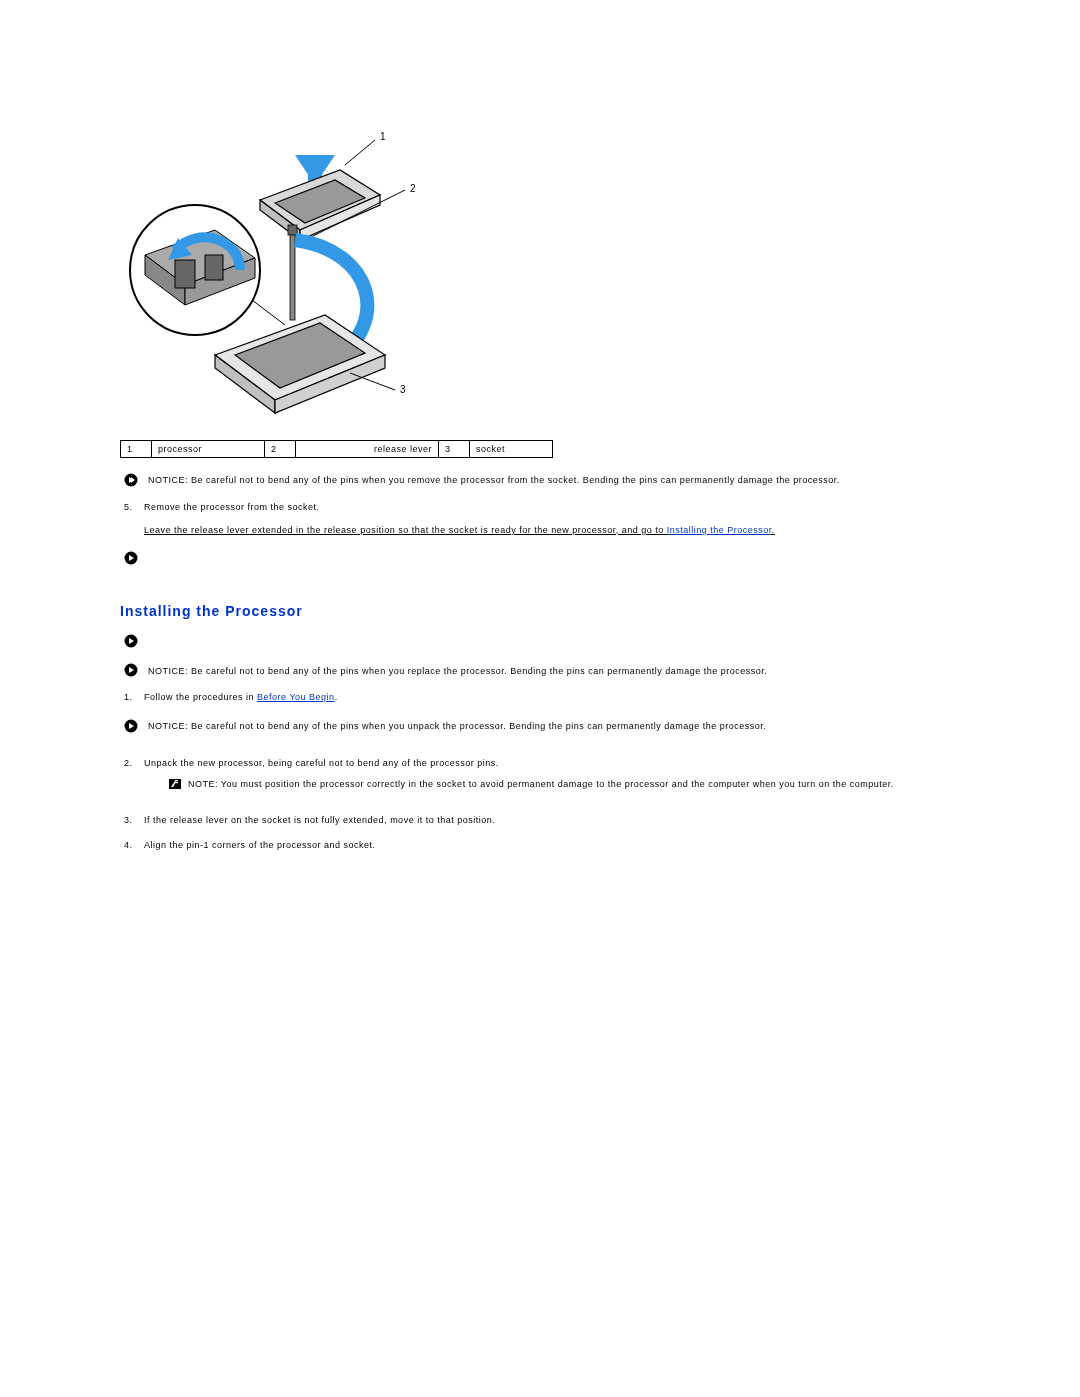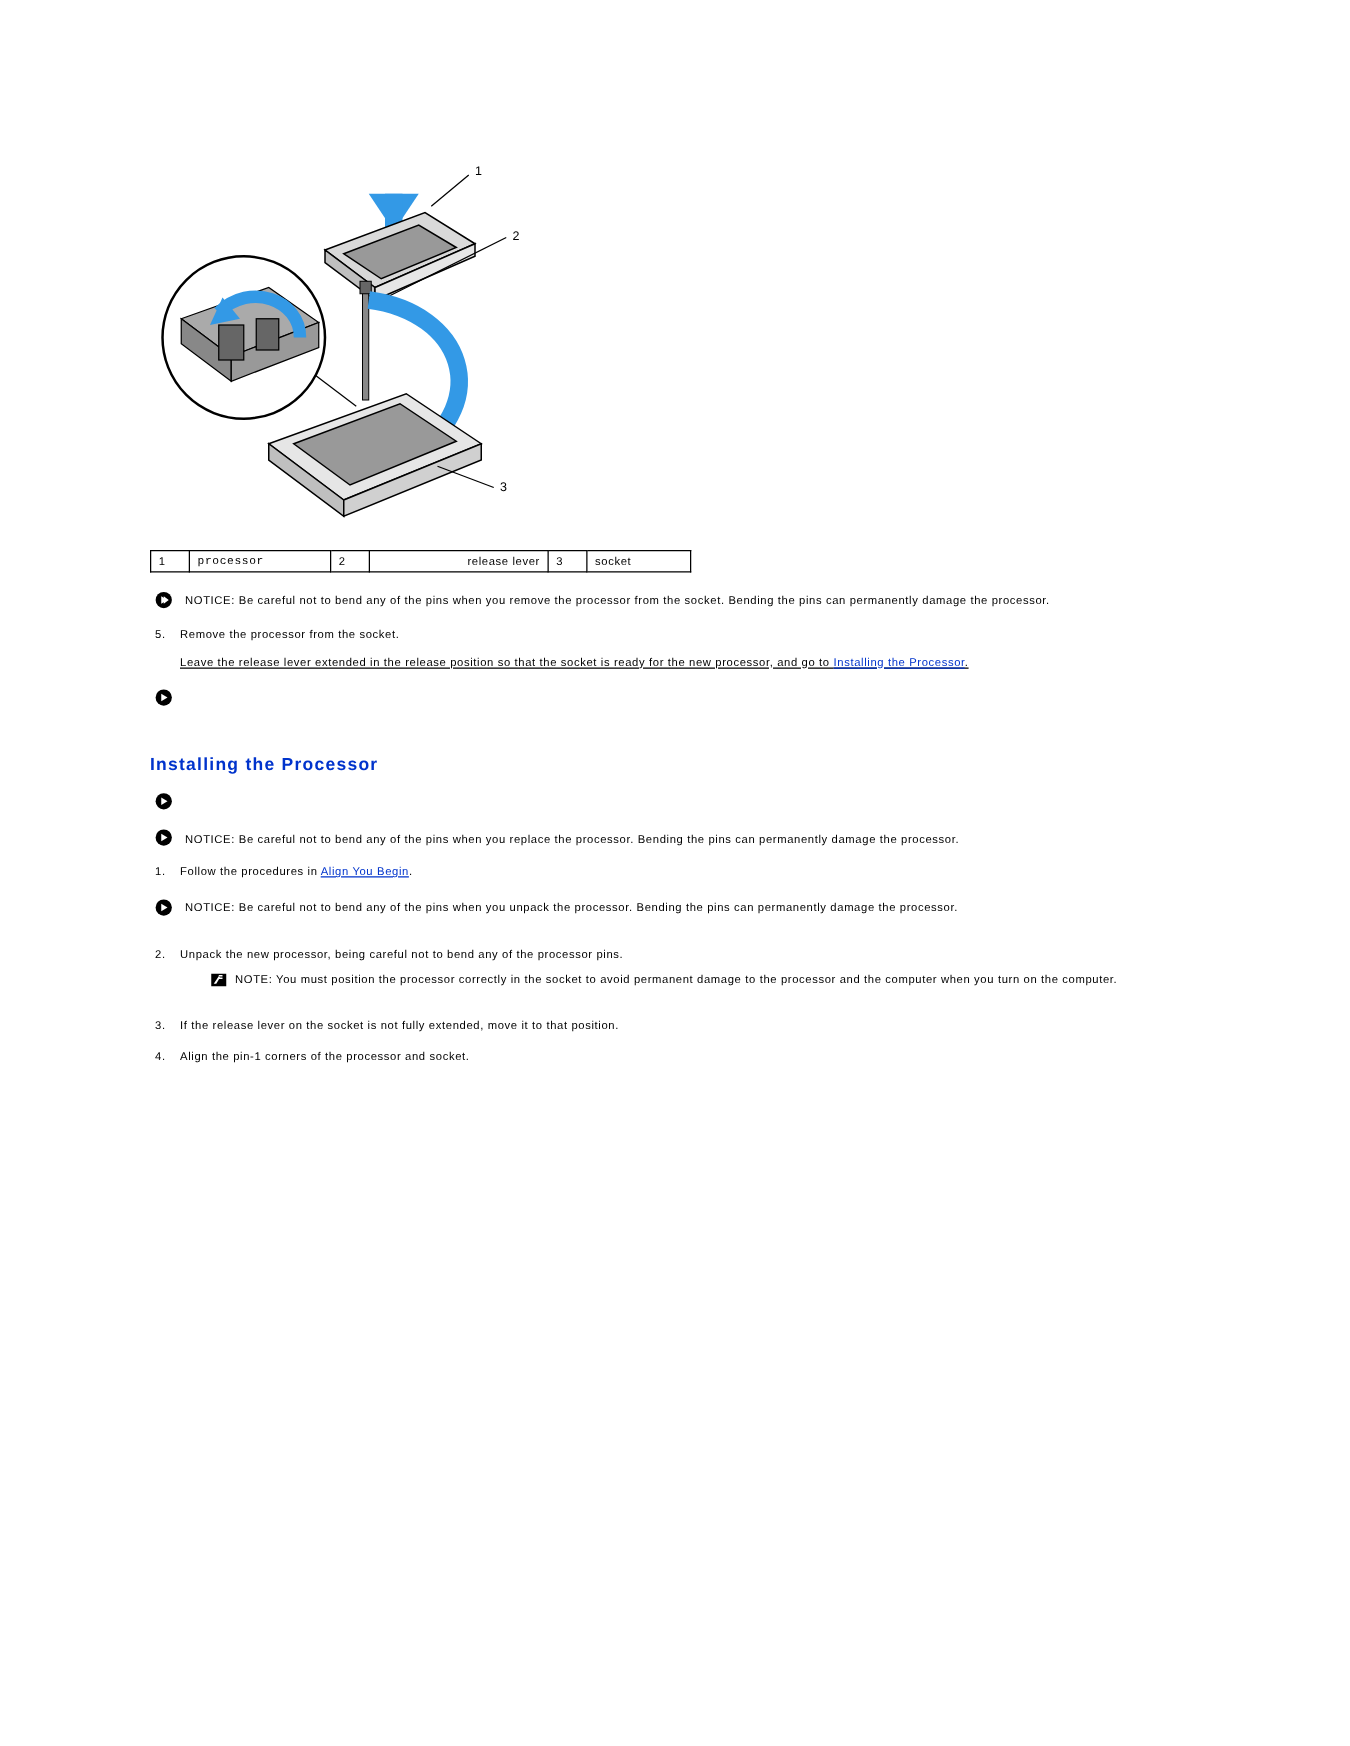--- a/index.html
+++ b/index.html
@@ -24,21 +24,21 @@
     border-collapse: collapse;
     margin-top: 8px;
     margin-left: 0;
   }
   .callout-table td {
     border: 1px solid #000;
     padding: 3px 6px;
     font-size: 9px;
   }
   .callout-table .num { width: 18px; text-align: left; }
-  .callout-table .lbl1 { width: 100px; font-family: Liberation Mono, monospace; }
+  .callout-table .lbl1 { width: 100px; }
   .callout-table .lbl2 { width: 130px; text-align: right; }
   .callout-table .lbl3 { width: 70px; }
 
   .notice-row {
     display: flex;
     align-items: flex-end;
     margin: 14px 0 6px 0;
     padding-left: 4px;
   }
   .notice-icon {
@@ -47,21 +47,21 @@
     margin-right: 6px;
     margin-top: 1px;
   }
   .notice-text {
     flex: 1;
     line-height: 1.4;
   }
 
   .note-row {
     display: flex;
-    align-items: flex-start;
+    align-items: center;
     margin: 8px 0 6px 24px;
   }
   .note-icon {
     flex: 0 0 14px;
     height: 12px;
     margin-right: 6px;
     margin-top: 1px;
   }
 
   ol.steps {
@@ -214,21 +214,21 @@
       <path d="M5 4 L10 7 L5 10 Z" fill="#fff"></path>
     </svg>
     <div class="notice-text">
       <span>NOTICE:</span><span> Be careful not to bend any of the pins when you replace the processor. Bending the pins can permanently damage the processor.</span>
     </div>
   </div>
 
   <ol class="steps">
     <li>
       <span class="num">1.</span>
-      <span>Follow the procedures in </span><span class="link">Align You Begin</span><span>.</span>
+      <span>Follow the procedures in </span><span class="link">Before You Begin</span><span>.</span>
     </li>
   </ol>
 
   <div class="notice-row">
     <svg class="notice-icon" viewBox="0 0 18 14">
       <circle cx="7" cy="7" r="6.5" fill="#000"></circle>
       <path d="M5 4 L10 7 L5 10 Z" fill="#fff"></path>
     </svg>
     <div class="notice-text">
       <span>NOTICE:</span><span> Be careful not to bend any of the pins when you unpack the processor. Bending the pins can permanently damage the processor.</span>

